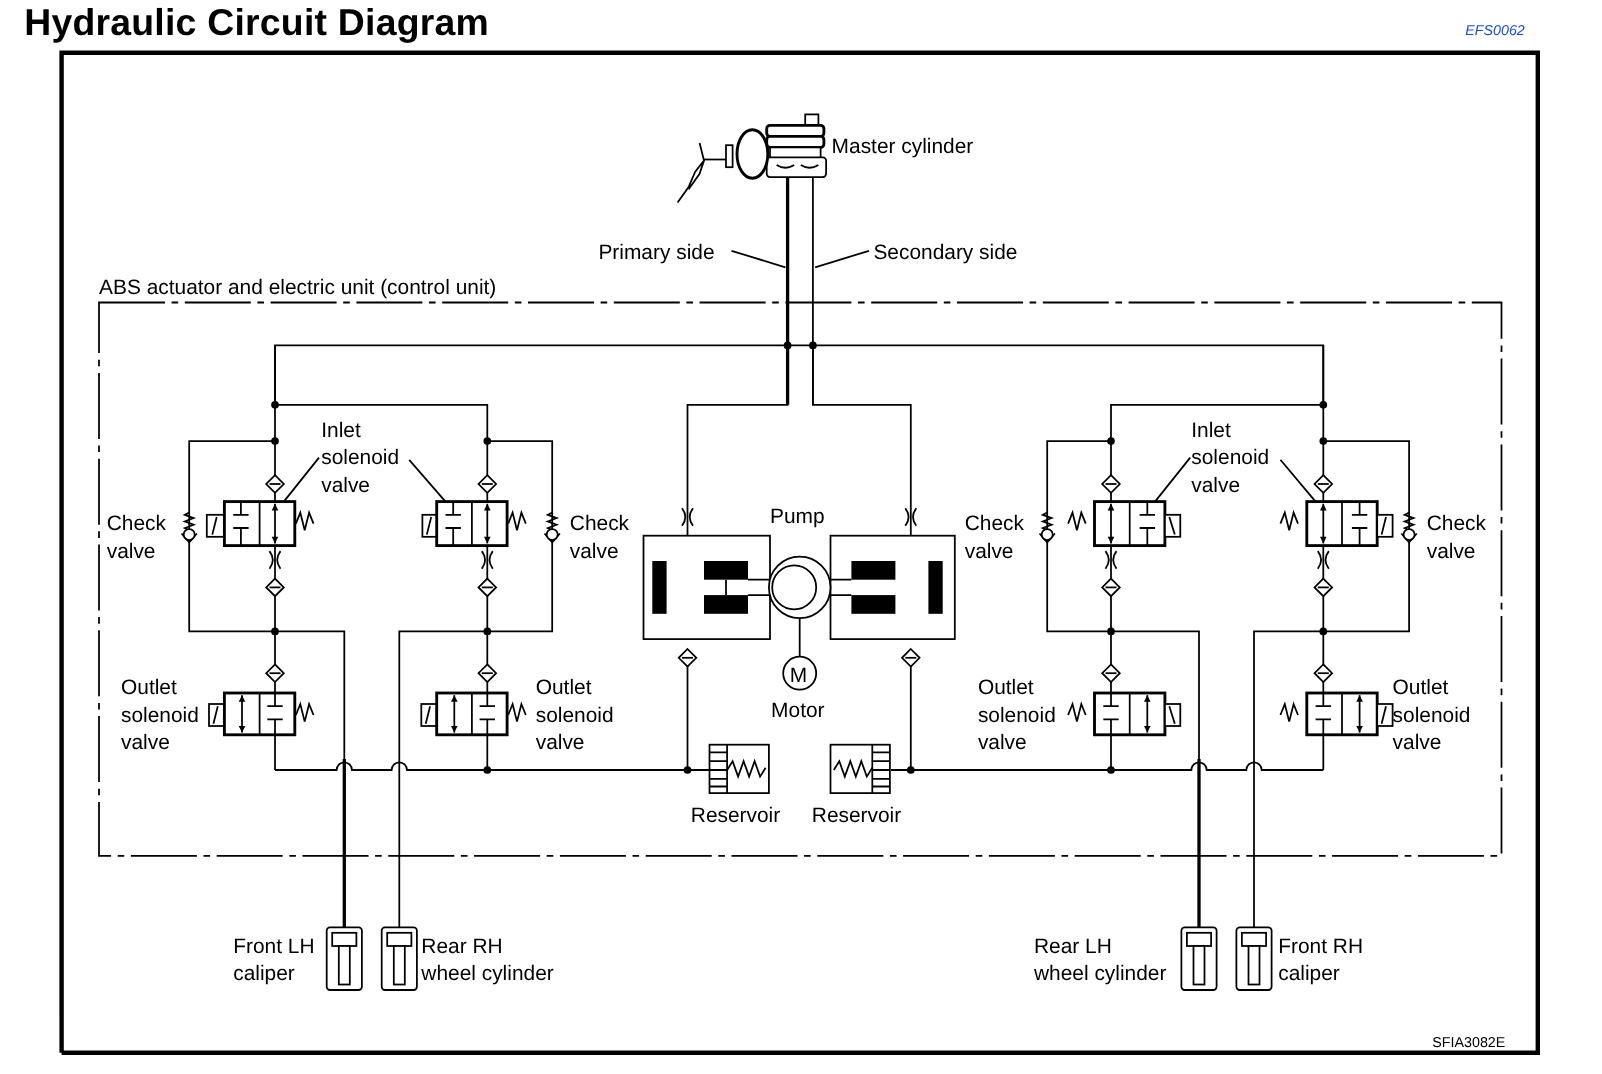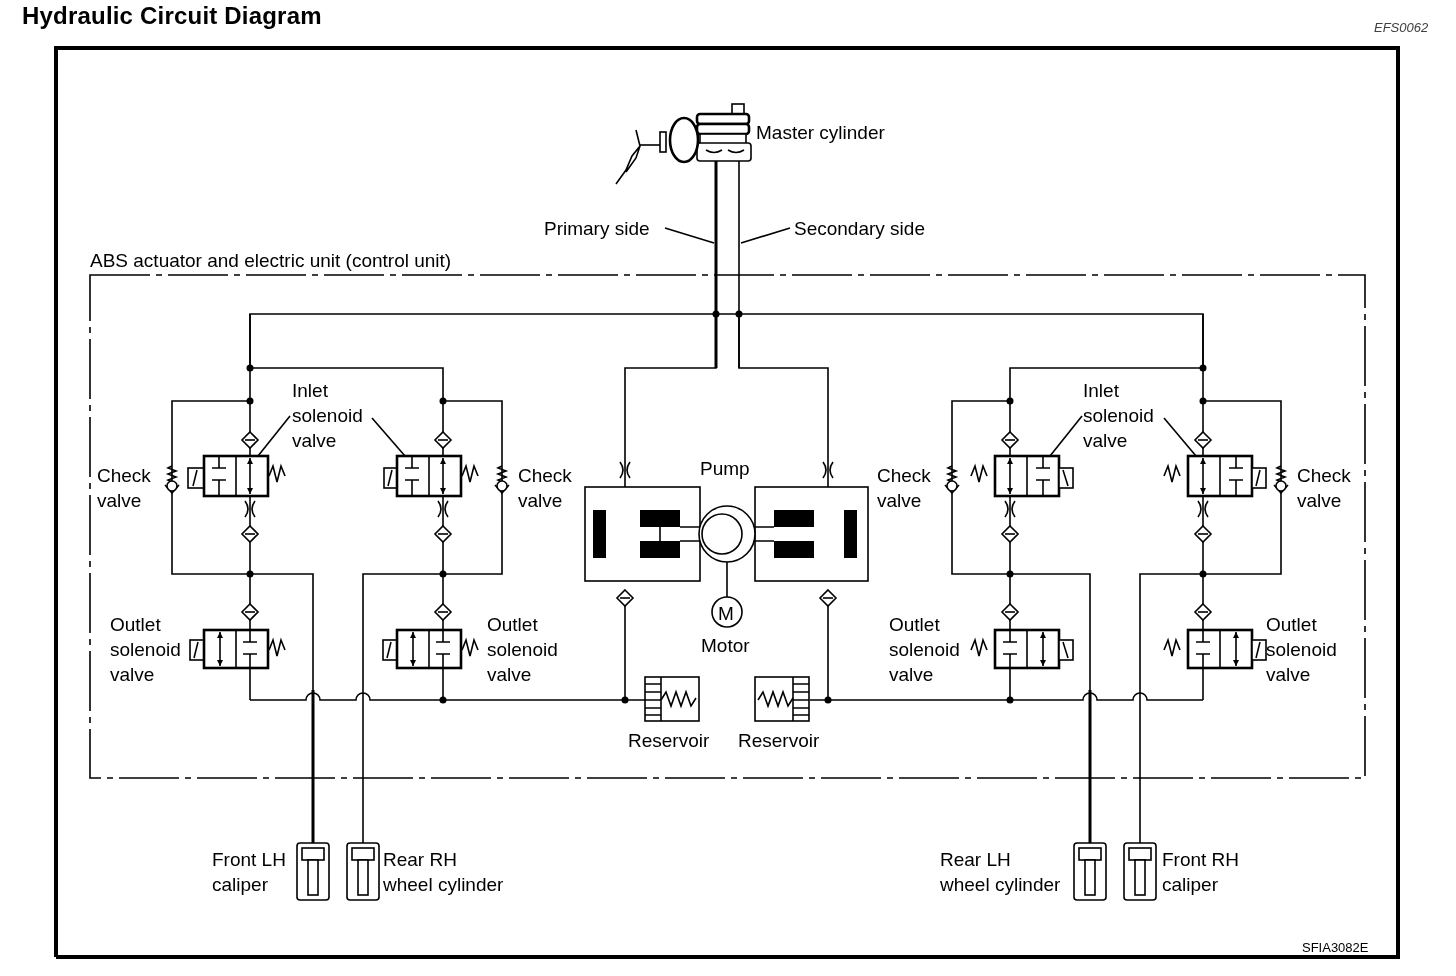--- a/index.html
+++ b/index.html
@@ -1,18 +1,18 @@
 <!DOCTYPE html>
 <html><head>
 <meta charset="utf-8">
 <style>
   html, body { margin: 0; padding: 0; background: #ffffff; }
   body { width: 1456px; height: 976px; position: relative; overflow: hidden; font-family: "Liberation Sans", sans-serif; }
-  #title { position: absolute; left: 22px; top: 2px; font-size: 24px; font-weight: bold; color: #000; letter-spacing: 0.2px; }
-  #code-top { position: absolute; left: 1374px; top: 20px; font-size: 13px; font-style: italic; color: #404040; }
+  #title { position: absolute; left: 22px; top: 2px; font-size: 34px; font-weight: bold; color: #000; letter-spacing: 0.2px; }
+  #code-top { position: absolute; left: 1332px; top: 20px; font-size: 13px; font-style: italic; color: #1d4ed8; }
   #diagram { position: absolute; left: 0; top: 0; }
   .lbl { font-family: "Liberation Sans", sans-serif; font-size: 19px; fill: #000; }
   .small { font-size: 13px; }
   .ln { stroke: #000; stroke-width: 1.6; fill: none; }
   .thick { stroke: #000; stroke-width: 3; fill: none; }
   .frame { stroke: #000; stroke-width: 4; fill: none; }
   .dash { stroke: #000; stroke-width: 1.6; fill: none; stroke-dasharray: 60 6 6 6; }
   .dot { fill: #000; }
   .blk { fill: #000; }
   .wfill { fill: #fff; stroke: #000; stroke-width: 1.6; }

